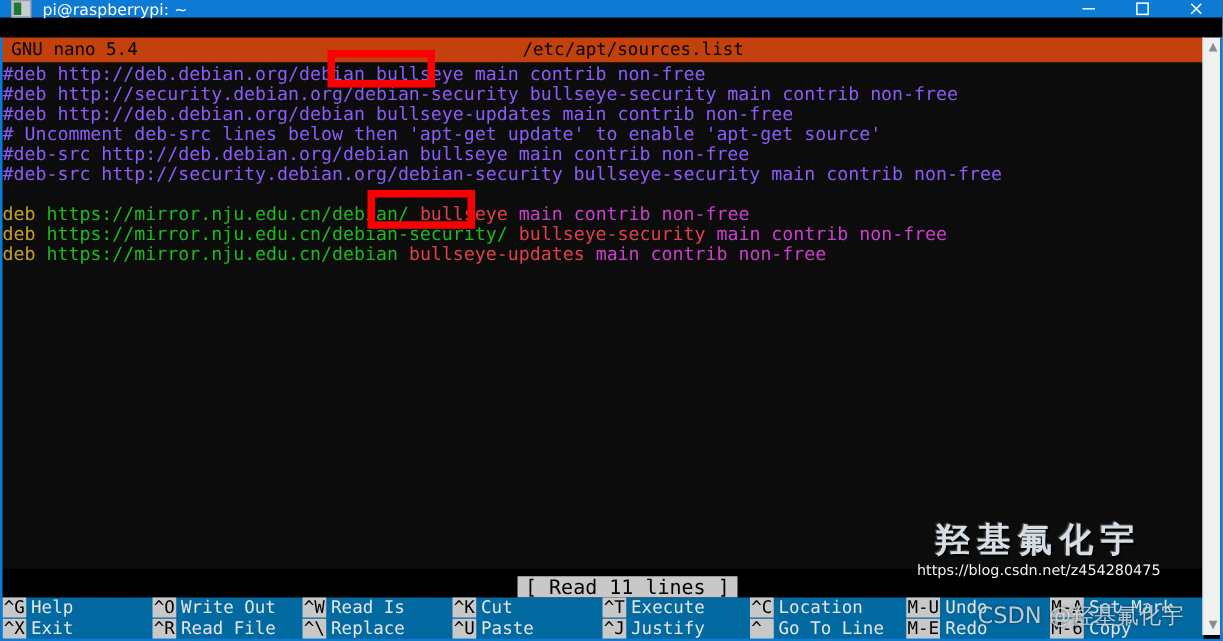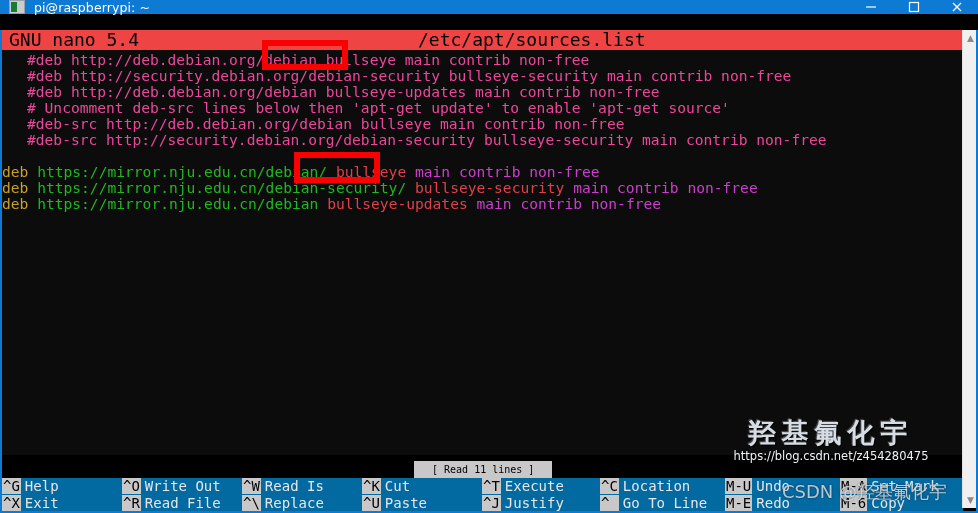--- a/index.html
+++ b/index.html
@@ -51,44 +51,44 @@
     width: 43px; height: 30px;
     display: flex; align-items: center; justify-content: center;
     flex: none;
   }
   .tb-btn svg { display: block; }
 
   
   .nano-header {
     position: absolute; left: 0; top: 30px;
     width: 963px; height: 20px;
-    background: #ef4444;
+    background: #c2410c;
     color: #000000;
-    font-size: 18px;
+    font-size: 14px;
     line-height: 20px;
     white-space: pre;
   }
   .nh-version { position: absolute; left: 9px; top: 0; }
   .nh-file    { position: absolute; left: 418px; top: 0; }
 
   
   .editor {
     position: absolute; left: 0; top: 50px;
     width: 963px; height: 405px;
     background: #0c0c0c;
     overflow: hidden;
   }
   .line {
     position: absolute; left: 0;
     white-space: pre;
     font-size: 14.6px;
     line-height: 16px;
     letter-spacing: 0px;
   }
-  .c-comment { color: #ec4899; padding-left: 25px; }
+  .c-comment { color: #8b5cf6; }
   .c-deb     { color: #c8a02a; }
   .c-url     { color: #1fb81f; }
   .c-suite   { color: #e0404c; }
   .c-comp    { color: #cc3fcc; }
 
   
   .watermark {
     position: absolute; left: 706px; top: 418px;
     width: 250px;
     text-align: center;
@@ -117,22 +117,22 @@
     color: rgba(235,240,245,0.78);
     white-space: nowrap;
     pointer-events: none;
     text-shadow: 0 0 2px rgba(0,0,0,0.6);
   }
 
   
   .statusmsg {
     position: absolute; left: 414px; top: 461px;
     background: #c8c8c8; color: #000000;
-    font-size: 10px; line-height: 17px;
-    padding: 0 18px;
+    font-size: 16px; line-height: 17px;
+    padding: 0 6px;
     white-space: pre;
   }
 
   
   .shortcuts {
     position: absolute; left: 0; top: 478px;
     width: 963px; height: 35px;
     background: #0369a1;
   }
   .sc {

